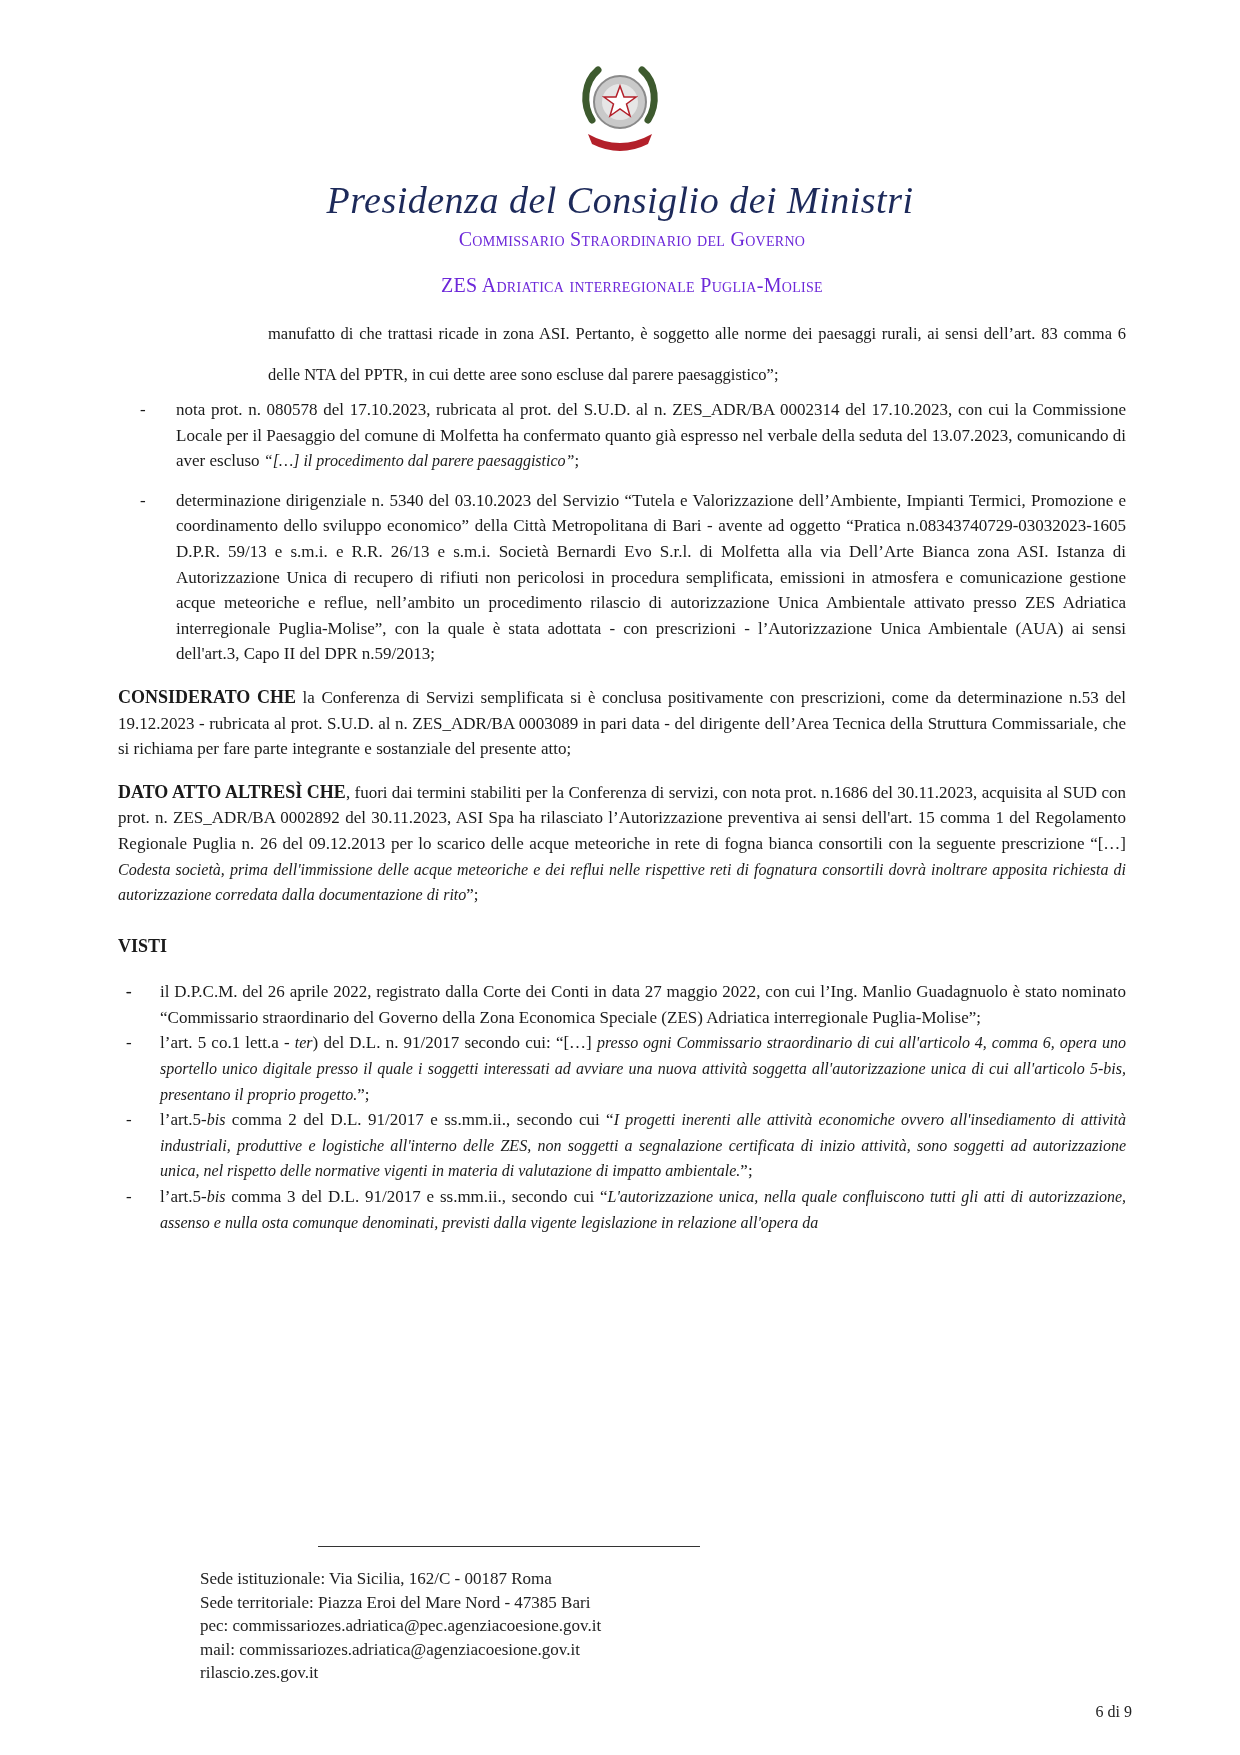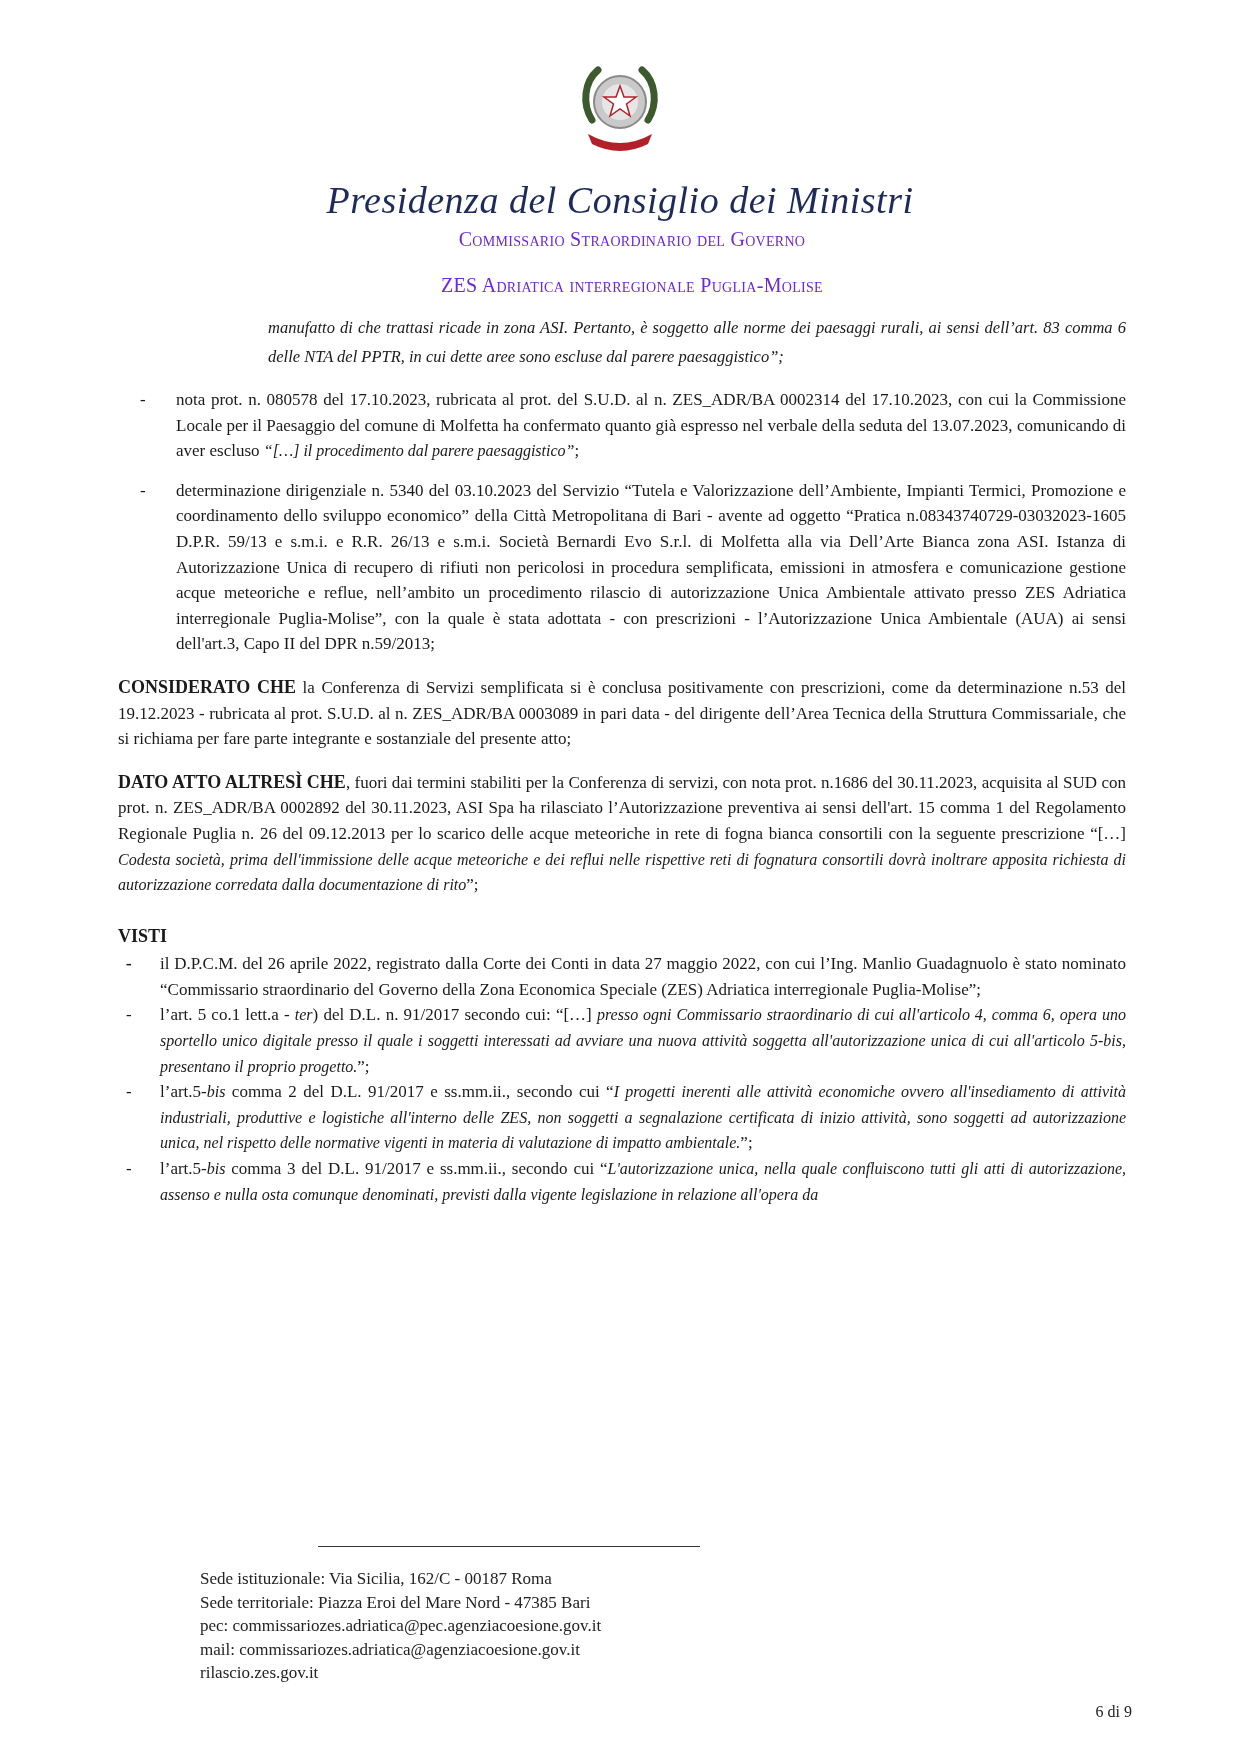--- a/index.html
+++ b/index.html
@@ -11,27 +11,27 @@
   .ministry { position: absolute; left: 0; width: 1240px; top: 178px; text-align: center;
               font-family: Liberation Serif, serif; font-style: italic; font-size: 38px;
               color: #1d2a5a; letter-spacing: 0.5px; }
   .office { position: absolute; left: 0; width: 1240px; text-align: center;
             font-size: 20px; color: #6d28d9; font-variant: small-caps; letter-spacing: 0.3px; margin-left: 12px; }
   .office.l1 { top: 228px; }
   .office.l2 { top: 274px; }
 
   .body { position: absolute; left: 118px; top: 313px; width: 1008px; font-size: 17px;
           line-height: 25.6px; text-align: justify; }
-  .quote-cont { padding-left: 150px; font-style: italic; line-height: 29px; margin-bottom: 16px; font-size: 16.5px; }
+  .quote-cont { padding-left: 150px; line-height: 41px; margin-bottom: 2px; font-size: 16.5px; }
   .item { position: relative; padding-left: 58px; margin-bottom: 14px; }
   .item .dash { position: absolute; left: 22px; top: 0; }
   .it { font-style: italic; font-size: 16px; }
   .para { margin-top: 18px; margin-bottom: 14px; }
   .para b { font-weight: bold; font-size: 18px; }
-  .visti-title { font-weight: bold; font-size: 18px; margin-top: 26px; margin-bottom: 2px; }
+  .visti-title { font-weight: bold; font-size: 18px; margin-top: 26px; margin-bottom: 20px; }
   .vlist .item { margin-bottom: 0; padding-left: 42px; }
   .vlist .item .dash { left: 8px; }
 
   .footer-rule { position: absolute; left: 318px; top: 1546px; width: 382px; height: 0;
                  border-top: 1.5px solid #333; }
   .footer { position: absolute; left: 200px; width: 620px; top: 1567px; text-align: left;
             font-size: 17px; line-height: 23.5px; color: #222; }
   .pageno { position: absolute; right: 108px; top: 1703px; font-size: 16px; color: #222; }
 </style>
 </head>

